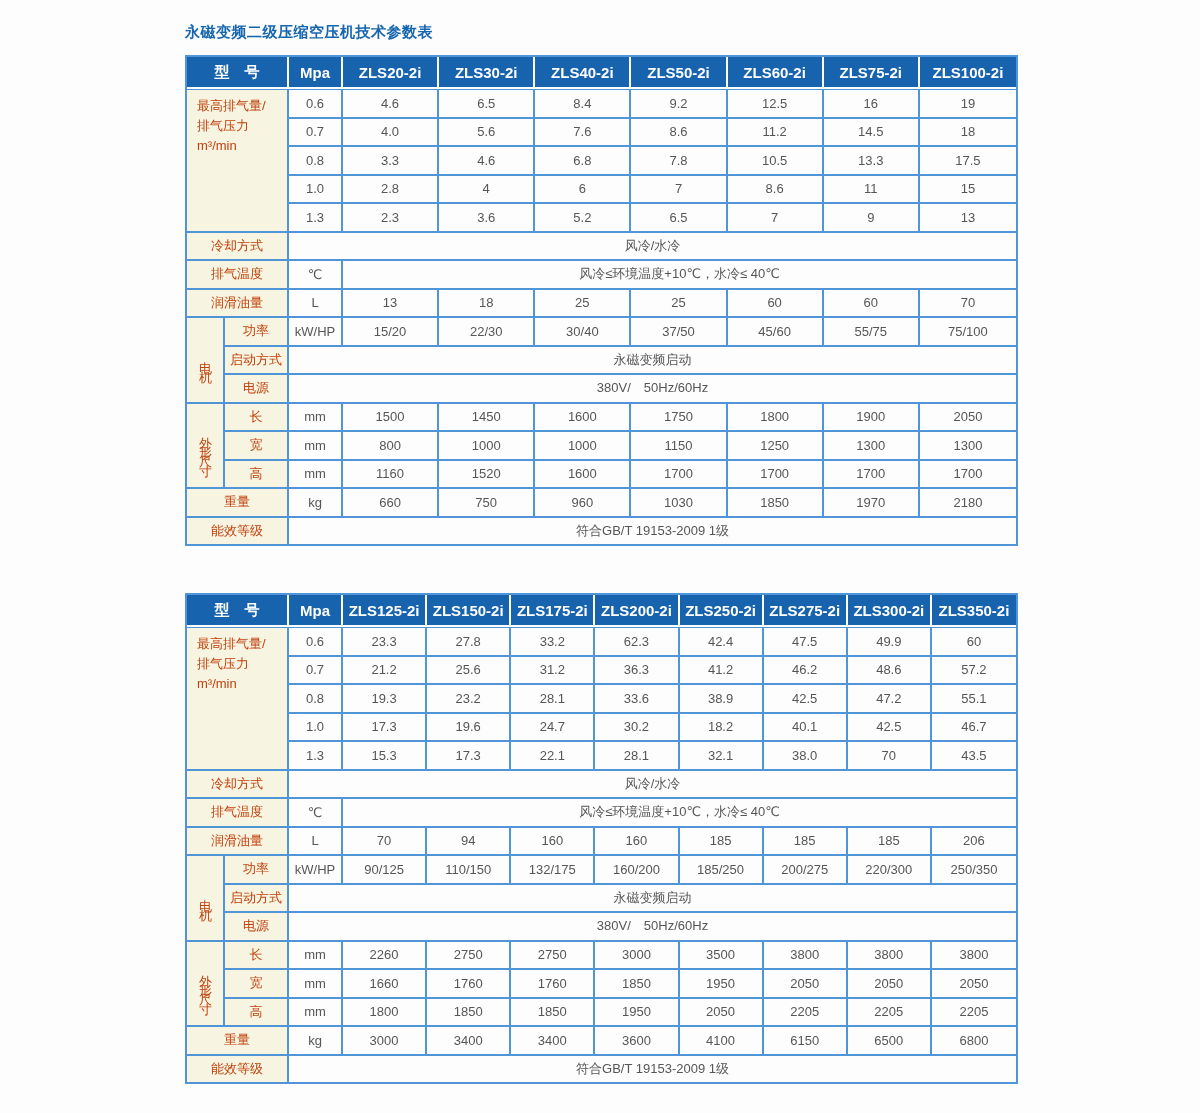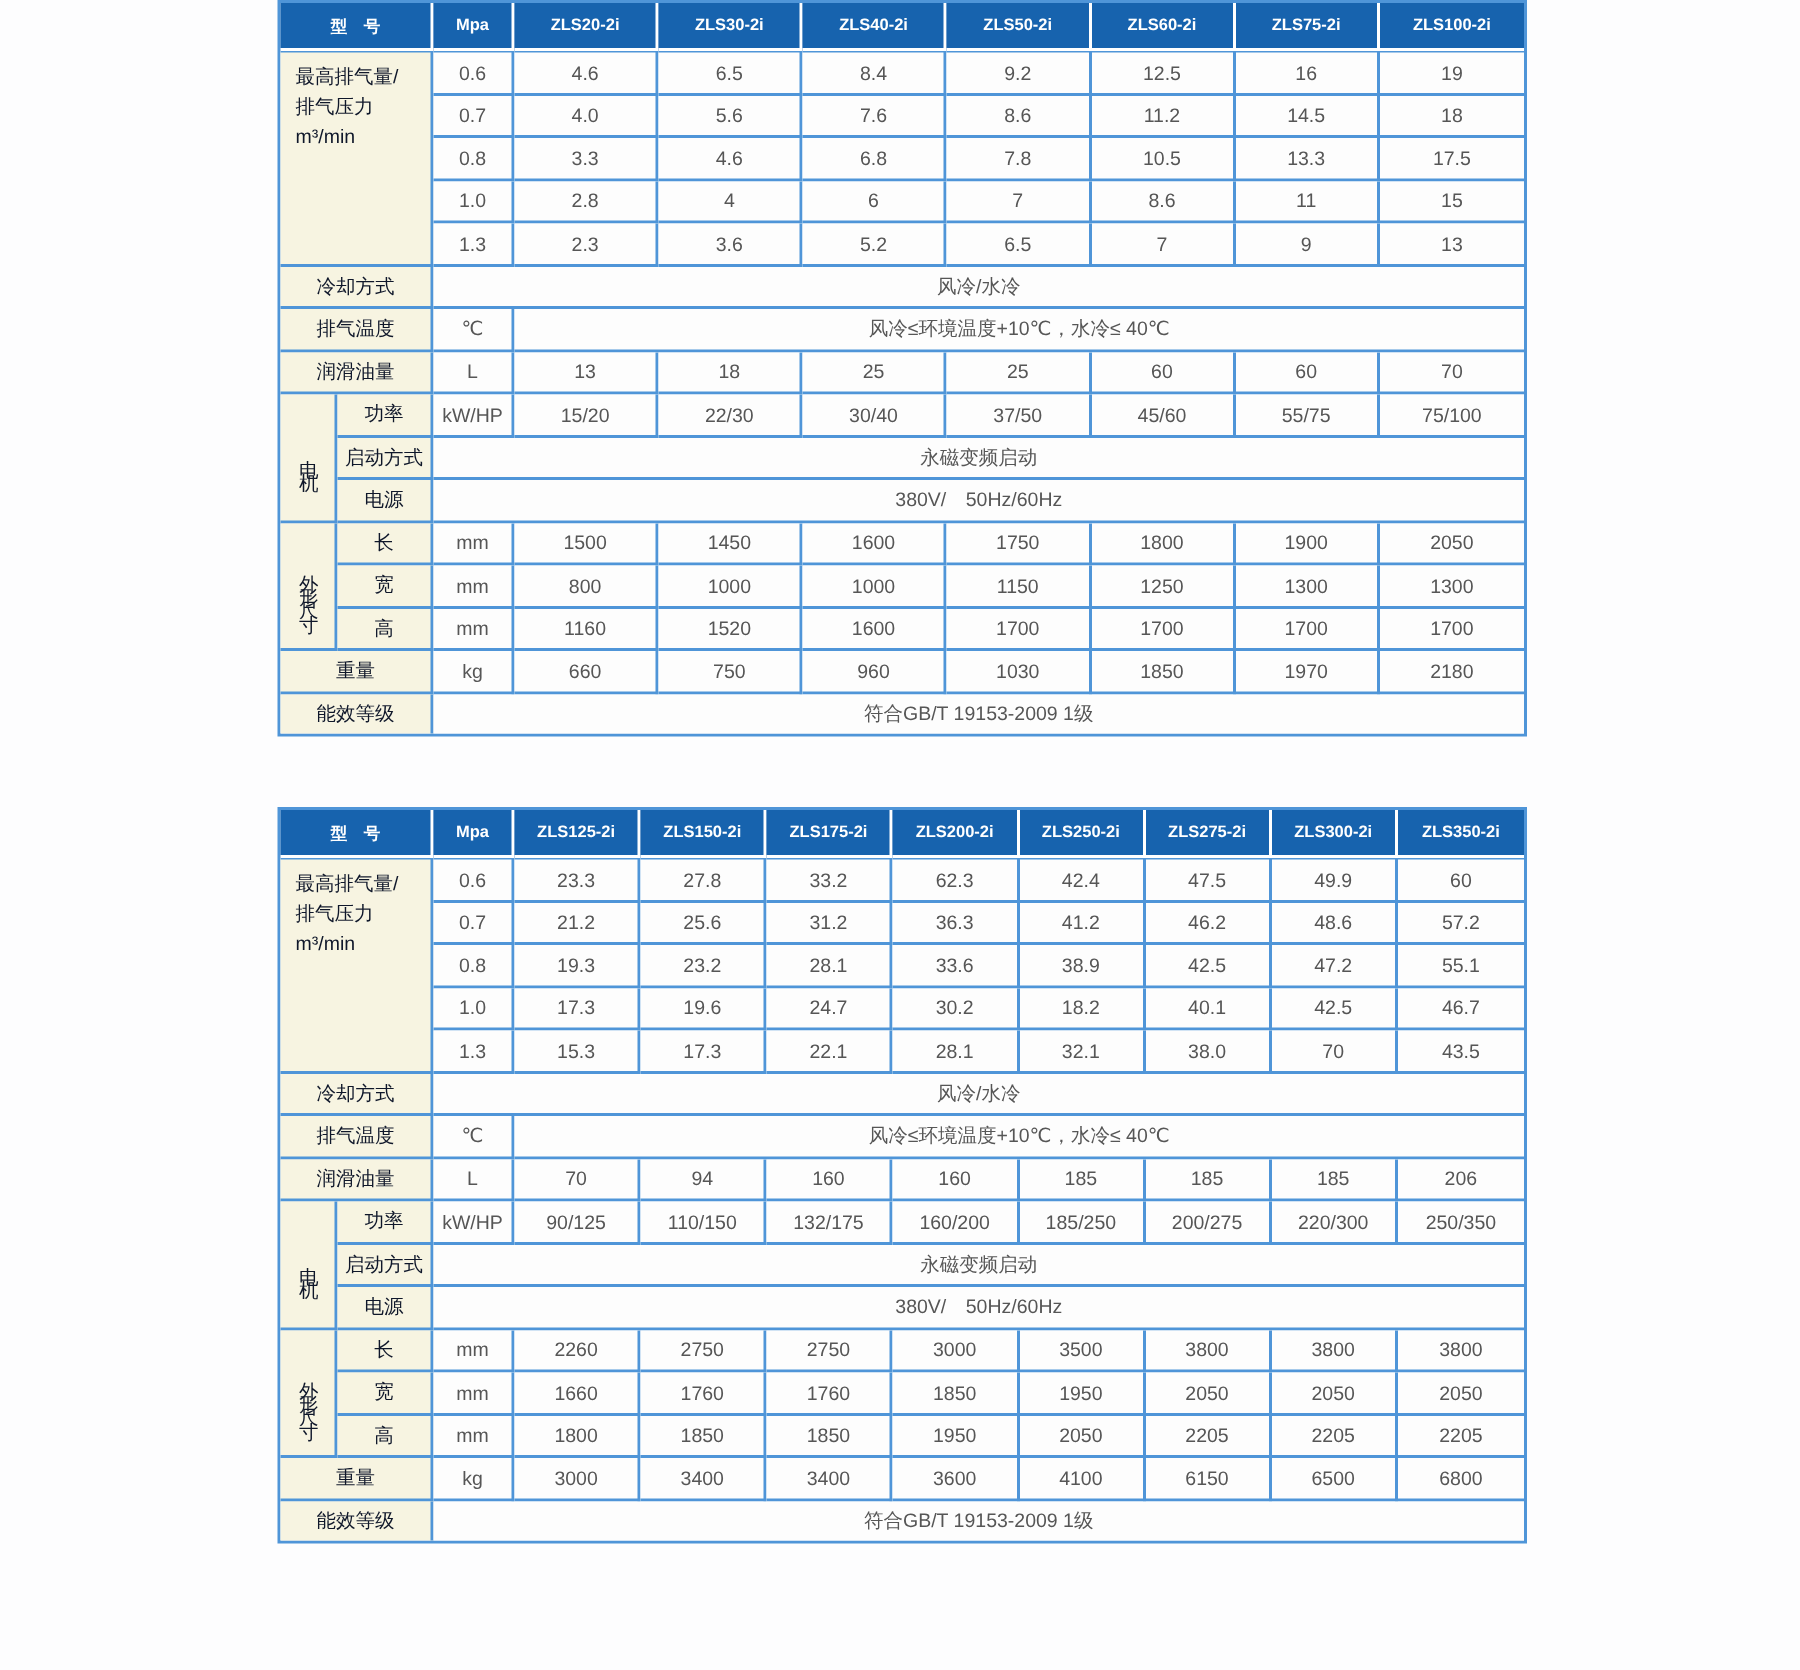--- a/index.html
+++ b/index.html
@@ -27,47 +27,48 @@
     border:2px solid var(--grid);
     background:var(--cell-bg);
   }
   .table-gap{height:47px;}
   th,td{
     padding:0 2px;text-align:center;vertical-align:middle;
     overflow:hidden;white-space:nowrap;
   }
   th{
     height:30px;background:var(--header-bg);color:#fff;
-    font-size:11px;font-weight:bold;
+    font-size:15px;font-weight:bold;
     border-right:2px solid #fff;border-bottom:2px solid #fff;
   }
   th:last-child{border-right:none;}
   td{
     height:26.5px;font-size:13px;color:#565656;
     border-right:2px solid var(--grid);border-bottom:2px solid var(--grid);
     background:var(--cell-bg);
   }
   td:last-child{border-right:none;}
   tr:last-child td{border-bottom:none;}
   tr.first-data td{border-top:1px solid var(--grid);}
-  td.lab{background:var(--label-bg);color:#0f172a;}
+  td.lab{background:var(--label-bg);color:#c2410c;}
   td.flow-lab{
     text-align:left;vertical-align:top;
     padding:6px 4px 0 10px;
     white-space:pre-line;line-height:1.55;
   }
   td.vlab{
     writing-mode:vertical-rl;text-orientation:upright;
     letter-spacing:9px;padding:4px 0;white-space:normal;
   }
 </style>
 </head>
 <body>
 
 <div class="content">
+  <h1 class="page-title">永磁变频二级压缩空压机技术参数表</h1>
   <div id="table-1">
       <table class="spec-table">
         <colgroup>
           <col style="width: 38px;">
           <col style="width: 64px;">
           <col style="width: 54px;">
           <col>
           <col>
           <col>
           <col>

